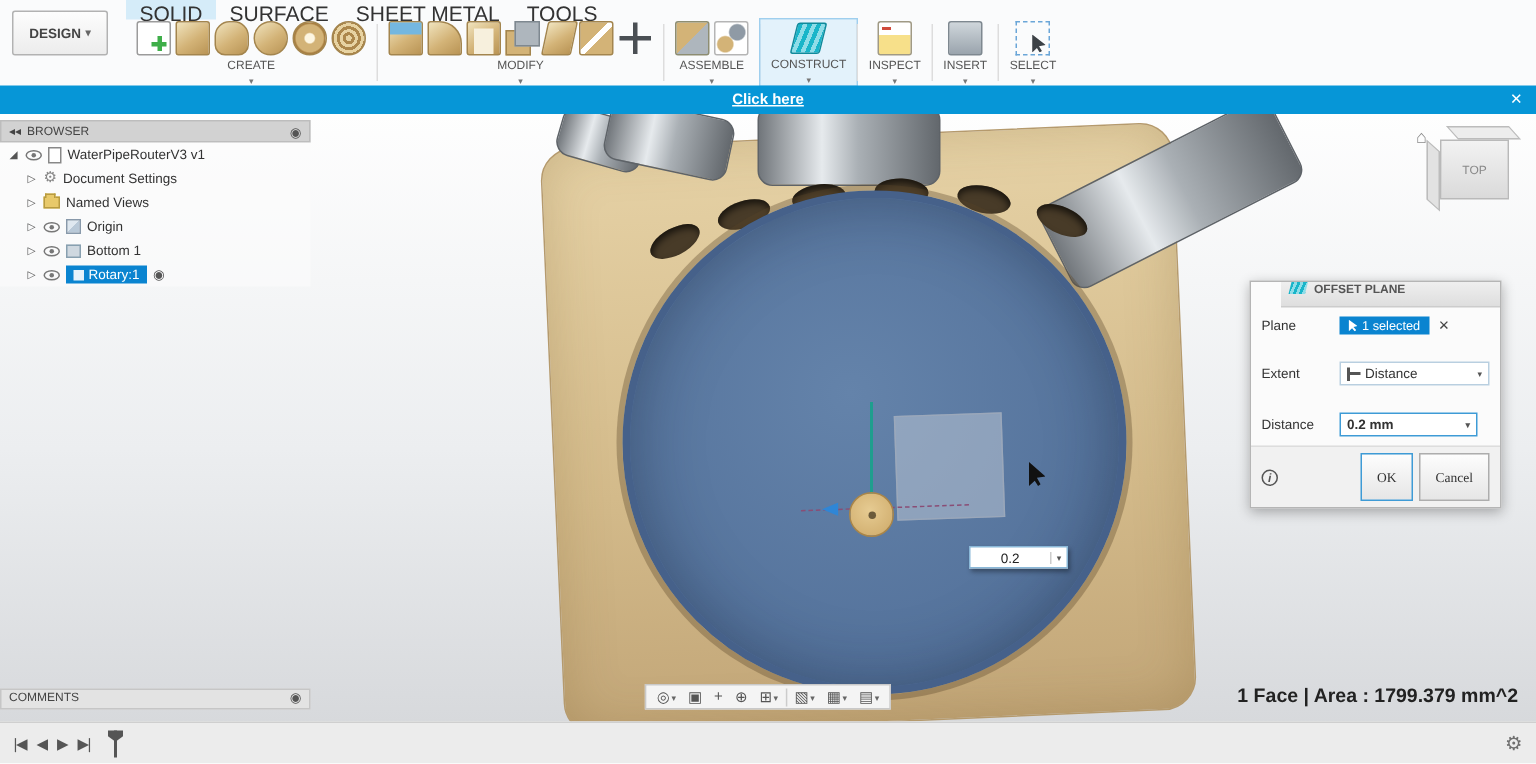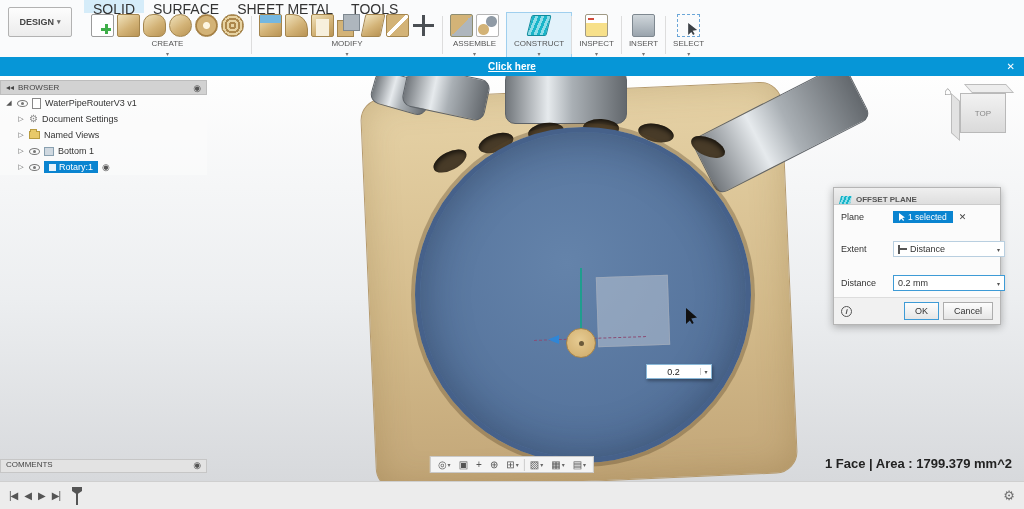--- a/index.html
+++ b/index.html
@@ -126,35 +126,35 @@
   .chip-sel .cubew { width:7px; height:7px; background:#fff; opacity:.9; }
   .rot-ind { color:#555; font-size:9px; }
   
   .comments { position:absolute; left:0; bottom:8px; width:207px; height:14px; background:#e3e3e3; border:1px solid #c6c6c6;
     display:flex; align-items:flex-start; gap:4px; padding:0 5px; font-size:8px; color:#444; z-index:10; }
   .comments .ph-right { margin-left:auto; color:#555; font-size:9px; cursor:pointer; }
   
   .dialog { position:absolute; left:833px; top:111px; width:168px; background:#fbfbfb; border:1px solid #b5b5b5;
     box-shadow:0 2px 8px rgba(0,0,0,.3); z-index:11; font-size:9px; }
   .dlg-head { height:17px; background:linear-gradient(#efefef,#dedede); border-bottom:1px solid #ccc;
-    display:flex; align-items:flex-end; gap:5px; padding:0 6px; font-size:8px; font-weight:bold; color:#555; }
+    display:flex; align-items:flex-start; gap:5px; padding:0 6px; font-size:8px; font-weight:bold; color:#555;margin-left:20px; }
   .mini-plane { width:11px; height:8px; background:repeating-linear-gradient(100deg,#19b5c9 0 2px,#8fdde8 2px 4px); transform:skewX(-14deg); }
   .dlg-body { padding:6px 7px; display:grid; grid-template-columns:52px 1fr; row-gap:18px; align-items:center; }
   .chip { background:#0a84d0; color:#fff; display:inline-flex; align-items:center; gap:3px; padding:1px 6px; font-size:8.5px; cursor:pointer; }
   .chip .cursor-mini { width:6px; height:8px; background:#fff; clip-path:polygon(0 0,0 100%,40% 72%,70% 100%,85% 88%,55% 62%,100% 55%); }
   .chip-x { color:#444; font-size:9px; margin-left:6px; cursor:pointer; }
   .dd { display:flex; align-items:center; gap:3px; border:1px solid #b9cfe0; background:#fff; height:16px; padding:0 4px; cursor:pointer; }
   .dd .dcaret { margin-left:auto; font-size:6px; color:#555; }
   .ext-ic { width:9px; height:9px; border-left:2px solid #555; position:relative; flex:none; }
   .ext-ic::after { content:""; position:absolute; left:0; top:3px; width:7px; height:2px; background:#555; }
-  .dd.dist { border-color:#3e9bd6; width:112px; }
+  .dd.dist { border-color:#3e9bd6; width:92px;font-weight:bold; }
   .dlg-foot { display:flex; align-items:center; gap:4px; padding:4px 7px; border-top:1px solid #ddd; background:#f1f1f1; }
   .info-circ { width:11px; height:11px; border:1px solid #555; border-radius:50%; font-size:8px; font-style:italic; font-weight:bold;
     display:flex; align-items:center; justify-content:center; color:#555; cursor:pointer; }
-  .btn { height:18px; padding:0 10px; font-size:9px; border:1px solid #adadad; background:linear-gradient(#fdfdfd,#e6e6e6); cursor:pointer; color:#333; }
+  .btn { height:32px; padding:0 10px; font-size:9px; border:1px solid #adadad; background:linear-gradient(#fdfdfd,#e6e6e6); cursor:pointer; color:#333;font-family:Liberation Serif, serif; }
   .btn-ok { border-color:#3e9bd6; margin-left:auto; }
   
   .navbar { position:absolute; left:50%; transform:translateX(-50%); bottom:8px; height:17px; display:flex; align-items:center;
     background:#f4f4f4; border:1px solid #c9c9c9; padding:0 4px; gap:2px; z-index:10; }
   .nav-item { display:flex; align-items:center; gap:1px; font-size:10px; color:#555; padding:0 3px; cursor:pointer; }
   .nav-item .caret { font-size:6px; }
   .nav-sep { width:1px; height:12px; background:#ccc; }
   
   .status { position:absolute; right:12px; bottom:10px; font-size:13px; font-weight:bold; color:#222; z-index:10; }
   
@@ -322,20 +322,26 @@
       </div>
       <div class="brow child">
         <span class="exp">▷</span>
         <span class="gearg">⚙</span>
         <span>Document Settings</span>
       </div>
       <div class="brow child">
         <span class="exp">▷</span>
         <span class="folder"></span>
         <span>Named Views</span>
+      </div>
+      <div class="brow child">
+        <span class="exp">▷</span>
+        <span class="eye"></span>
+        <span class="originic"></span>
+        <span>Origin</span>
       </div>
       <div class="brow child">
         <span class="exp">▷</span>
         <span class="eye"></span>
         <span class="bodyic"></span>
         <span>Bottom 1</span>
       </div>
       <div class="brow child">
         <span class="exp">▷</span>
         <span class="eye"></span>

